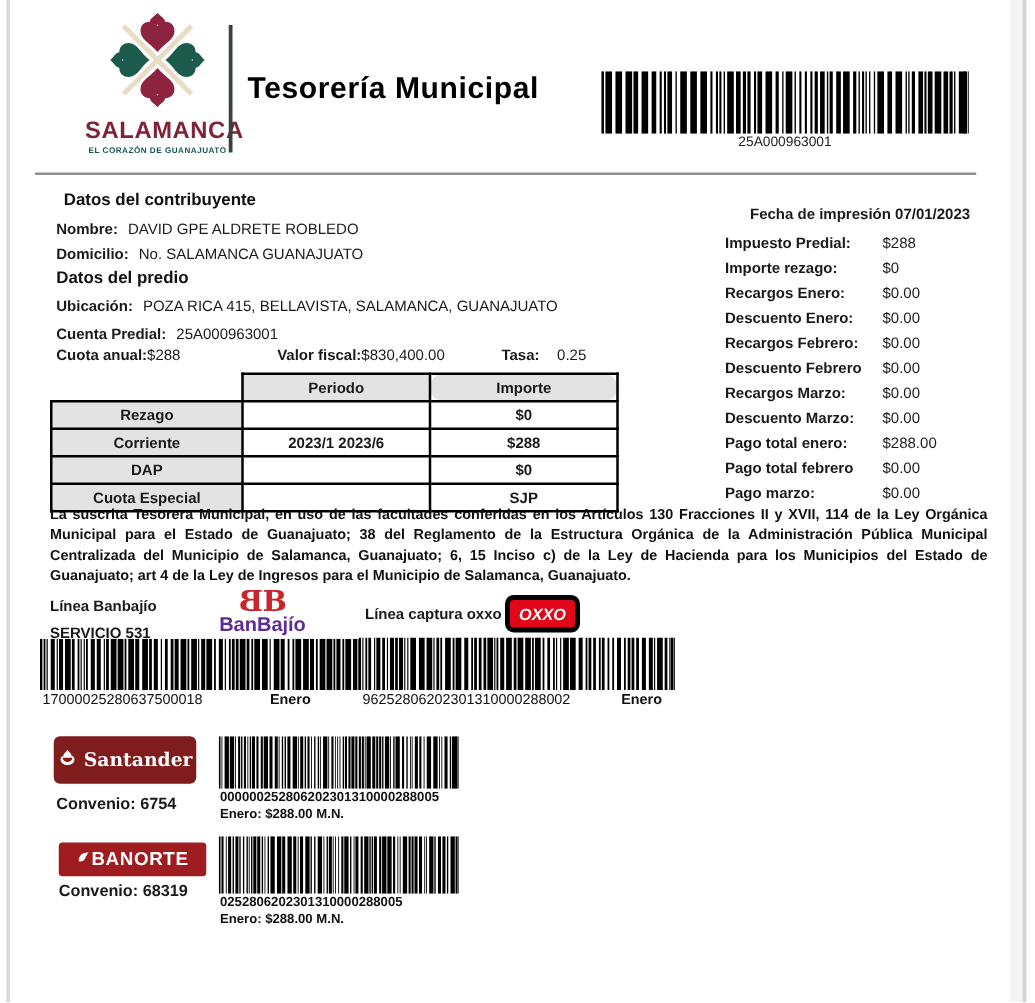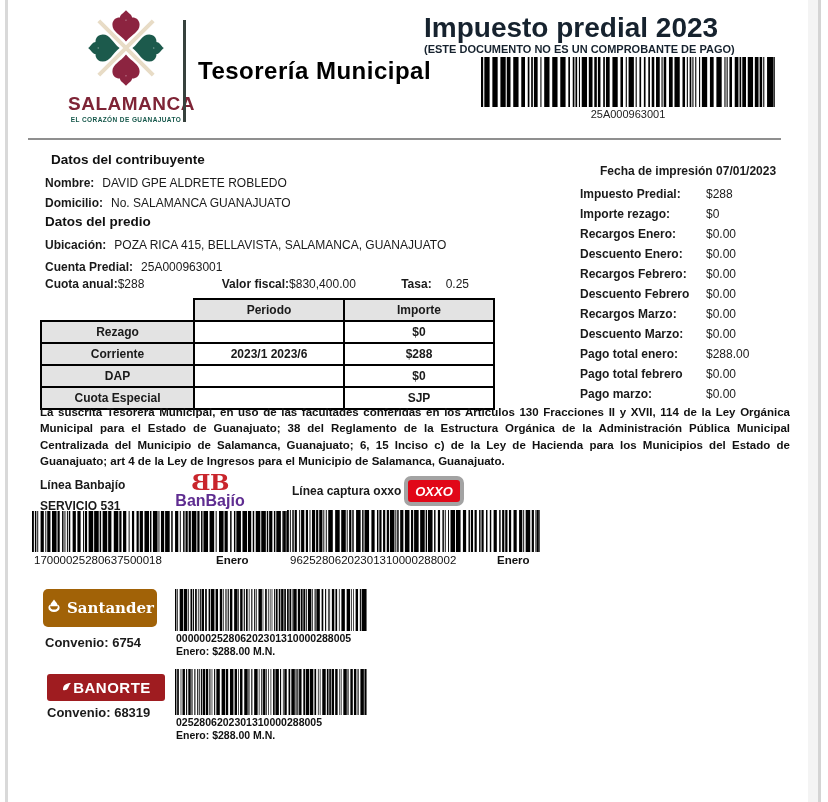--- a/index.html
+++ b/index.html
@@ -43,39 +43,39 @@
   .summary .slbl { width:126px; font-weight:bold; }
   .summary .sval { }
 
   
   .ptable { position:absolute; left:40px; top:298px; border-collapse:collapse; }
   .ptable td, .ptable th { border:2px solid #000; font-size:12px; font-weight:bold; text-align:center; height:22px; padding:0 4px; }
   .ptable .ghost { border:none; background:#fff; }
   .ptable .hdr { background:#e3e3e3; }
   .ptable .rowlbl { background:#e3e3e3; width:153px; }
   .ptable .c-per { width:150px; }
-  .ptable .c-imp { width:150px; }
+  .ptable .c-imp { width:150px;border-radius:11px; }
 
   
   .legal { position:absolute; left:40px; top:404px; width:750px; font-size:11.5px; font-weight:bold; line-height:1.42; text-align:justify; color:#111; }
 
   
   .pay-lbl { position:absolute; font-size:12px; font-weight:bold; white-space:nowrap; }
   .barcode { position:absolute; }
   .bc-num { position:absolute; font-size:11px; font-weight:bold; white-space:nowrap; color:#111; }
 
   .banbajio-logo { position:absolute; left:158px; top:470px; width:104px; text-align:center; line-height:1; }
   .bb-mono { font-family:"DejaVu Serif", serif; font-weight:bold; font-size:23px; color:#c9252c; letter-spacing:-3px; }
   .bb-mono .flip { display:inline-block; transform:scaleX(-1); }
   .bb-word { font-size:16px; font-weight:bold; color:#5f2d91; margin-top:0px; }
 
-  .oxxo-logo { position:absolute; left:404px; top:476px; width:60px; height:30px; background:#e10718; border:4px solid #a3a3a3; border-radius:7px; display:flex; align-items:center; justify-content:center; }
+  .oxxo-logo { position:absolute; left:404px; top:476px; width:60px; height:30px; background:#e10718; border:4px solid #000000; border-radius:7px; display:flex; align-items:center; justify-content:center; }
   .oxxo-logo span { color:#fff; font-weight:bold; font-style:italic; font-size:13px; letter-spacing:0px; }
 
-  .santander-box { position:absolute; left:43px; top:589px; width:114px; height:38px; background:#a16207; border-radius:5px; display:flex; align-items:center; justify-content:center; gap:5px; }
+  .santander-box { position:absolute; left:43px; top:589px; width:114px; height:38px; background:#7f1d1d; border-radius:5px; display:flex; align-items:center; justify-content:center; gap:5px; }
   .santander-box .sant-txt { color:#fff; font-family:"DejaVu Serif", serif; font-weight:bold; font-size:15px; }
 
   .banorte-box { position:absolute; left:47px; top:674px; width:118px; height:27px; background:#9f1c20; border-radius:3px; display:flex; align-items:center; justify-content:center; gap:0; }
   .banorte-box .ban-txt { color:#fff; font-weight:bold; font-size:15px; letter-spacing:.5px; }
 
   .convenio { position:absolute; font-size:13px; font-weight:bold; }
 </style>
 </head>
 <body>
 
@@ -101,24 +101,20 @@
           <path transform="translate(41,0) rotate(-90) scale(0.45)" fill="#1c5a4c" d="M0,-12 C-5,-19 -17,-17 -17,-7 C-17,2 -7,5 0,14 C7,5 17,2 17,-7 C17,-17 5,-19 0,-12 Z"></path>
         </g>
       </svg>
     </span>
     <div class="logo-city">SALAMANCA</div>
     <div class="logo-tagline">EL CORAZÓN DE GUANAJUATO</div>
   </div>
   <div class="v-divider"></div>
   <div class="dept-name">Tesorería Municipal</div>
 
-  <div class="title-block">
-    <div class="doc-title">Impuesto predial 2023</div>
-    <div class="doc-subtitle">(ESTE DOCUMENTO NO ES UN COMPROBANTE DE PAGO)</div>
-  </div>
   <div class="barcode main-barcode">
       <svg width="100%" height="100%" viewBox="0 0 300 20" preserveAspectRatio="none" style="display:block">
         <rect x="0" y="0" width="2.2" height="20"></rect>
         <rect x="3.4" y="0" width="5.4" height="20"></rect>
         <rect x="11.6" y="0" width="5.4" height="20"></rect>
         <rect x="19.8" y="0" width="5.4" height="20"></rect>
         <rect x="26.3" y="0" width="3.8" height="20"></rect>
         <rect x="32.9" y="0" width="5.4" height="20"></rect>
         <rect x="41.1" y="0" width="3.8" height="20"></rect>
         <rect x="47.7" y="0" width="1.7" height="20"></rect>

